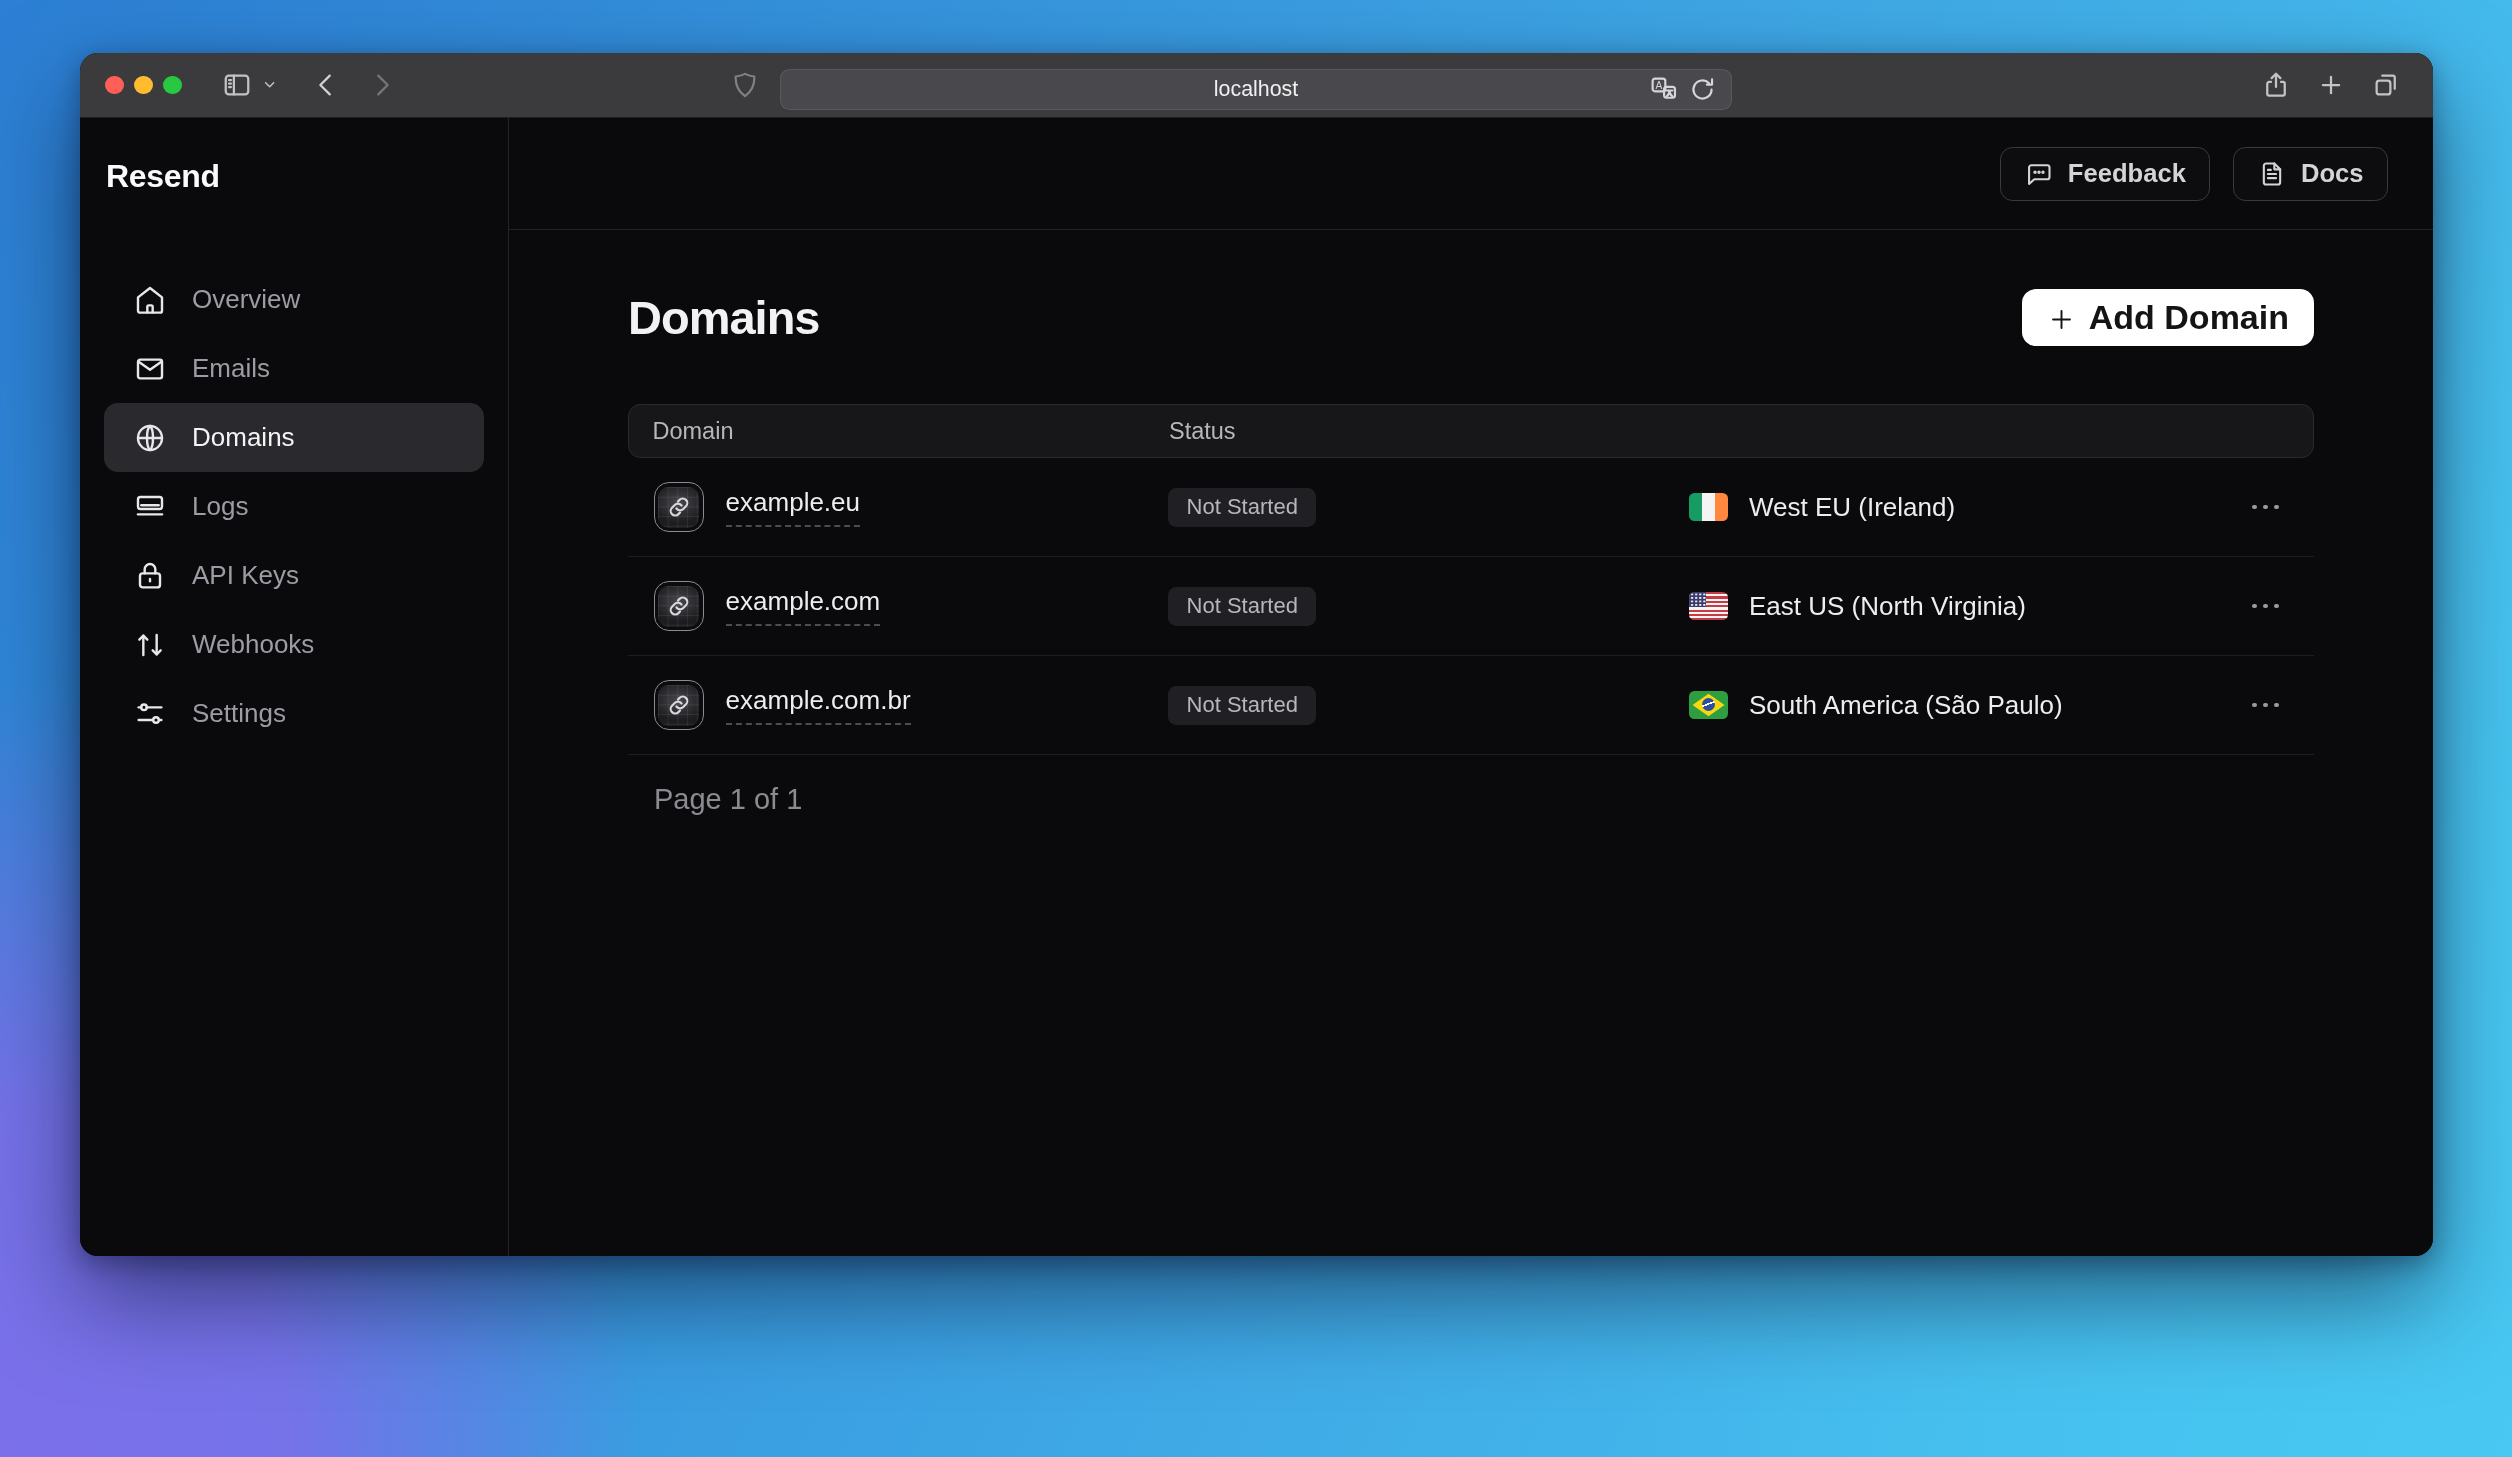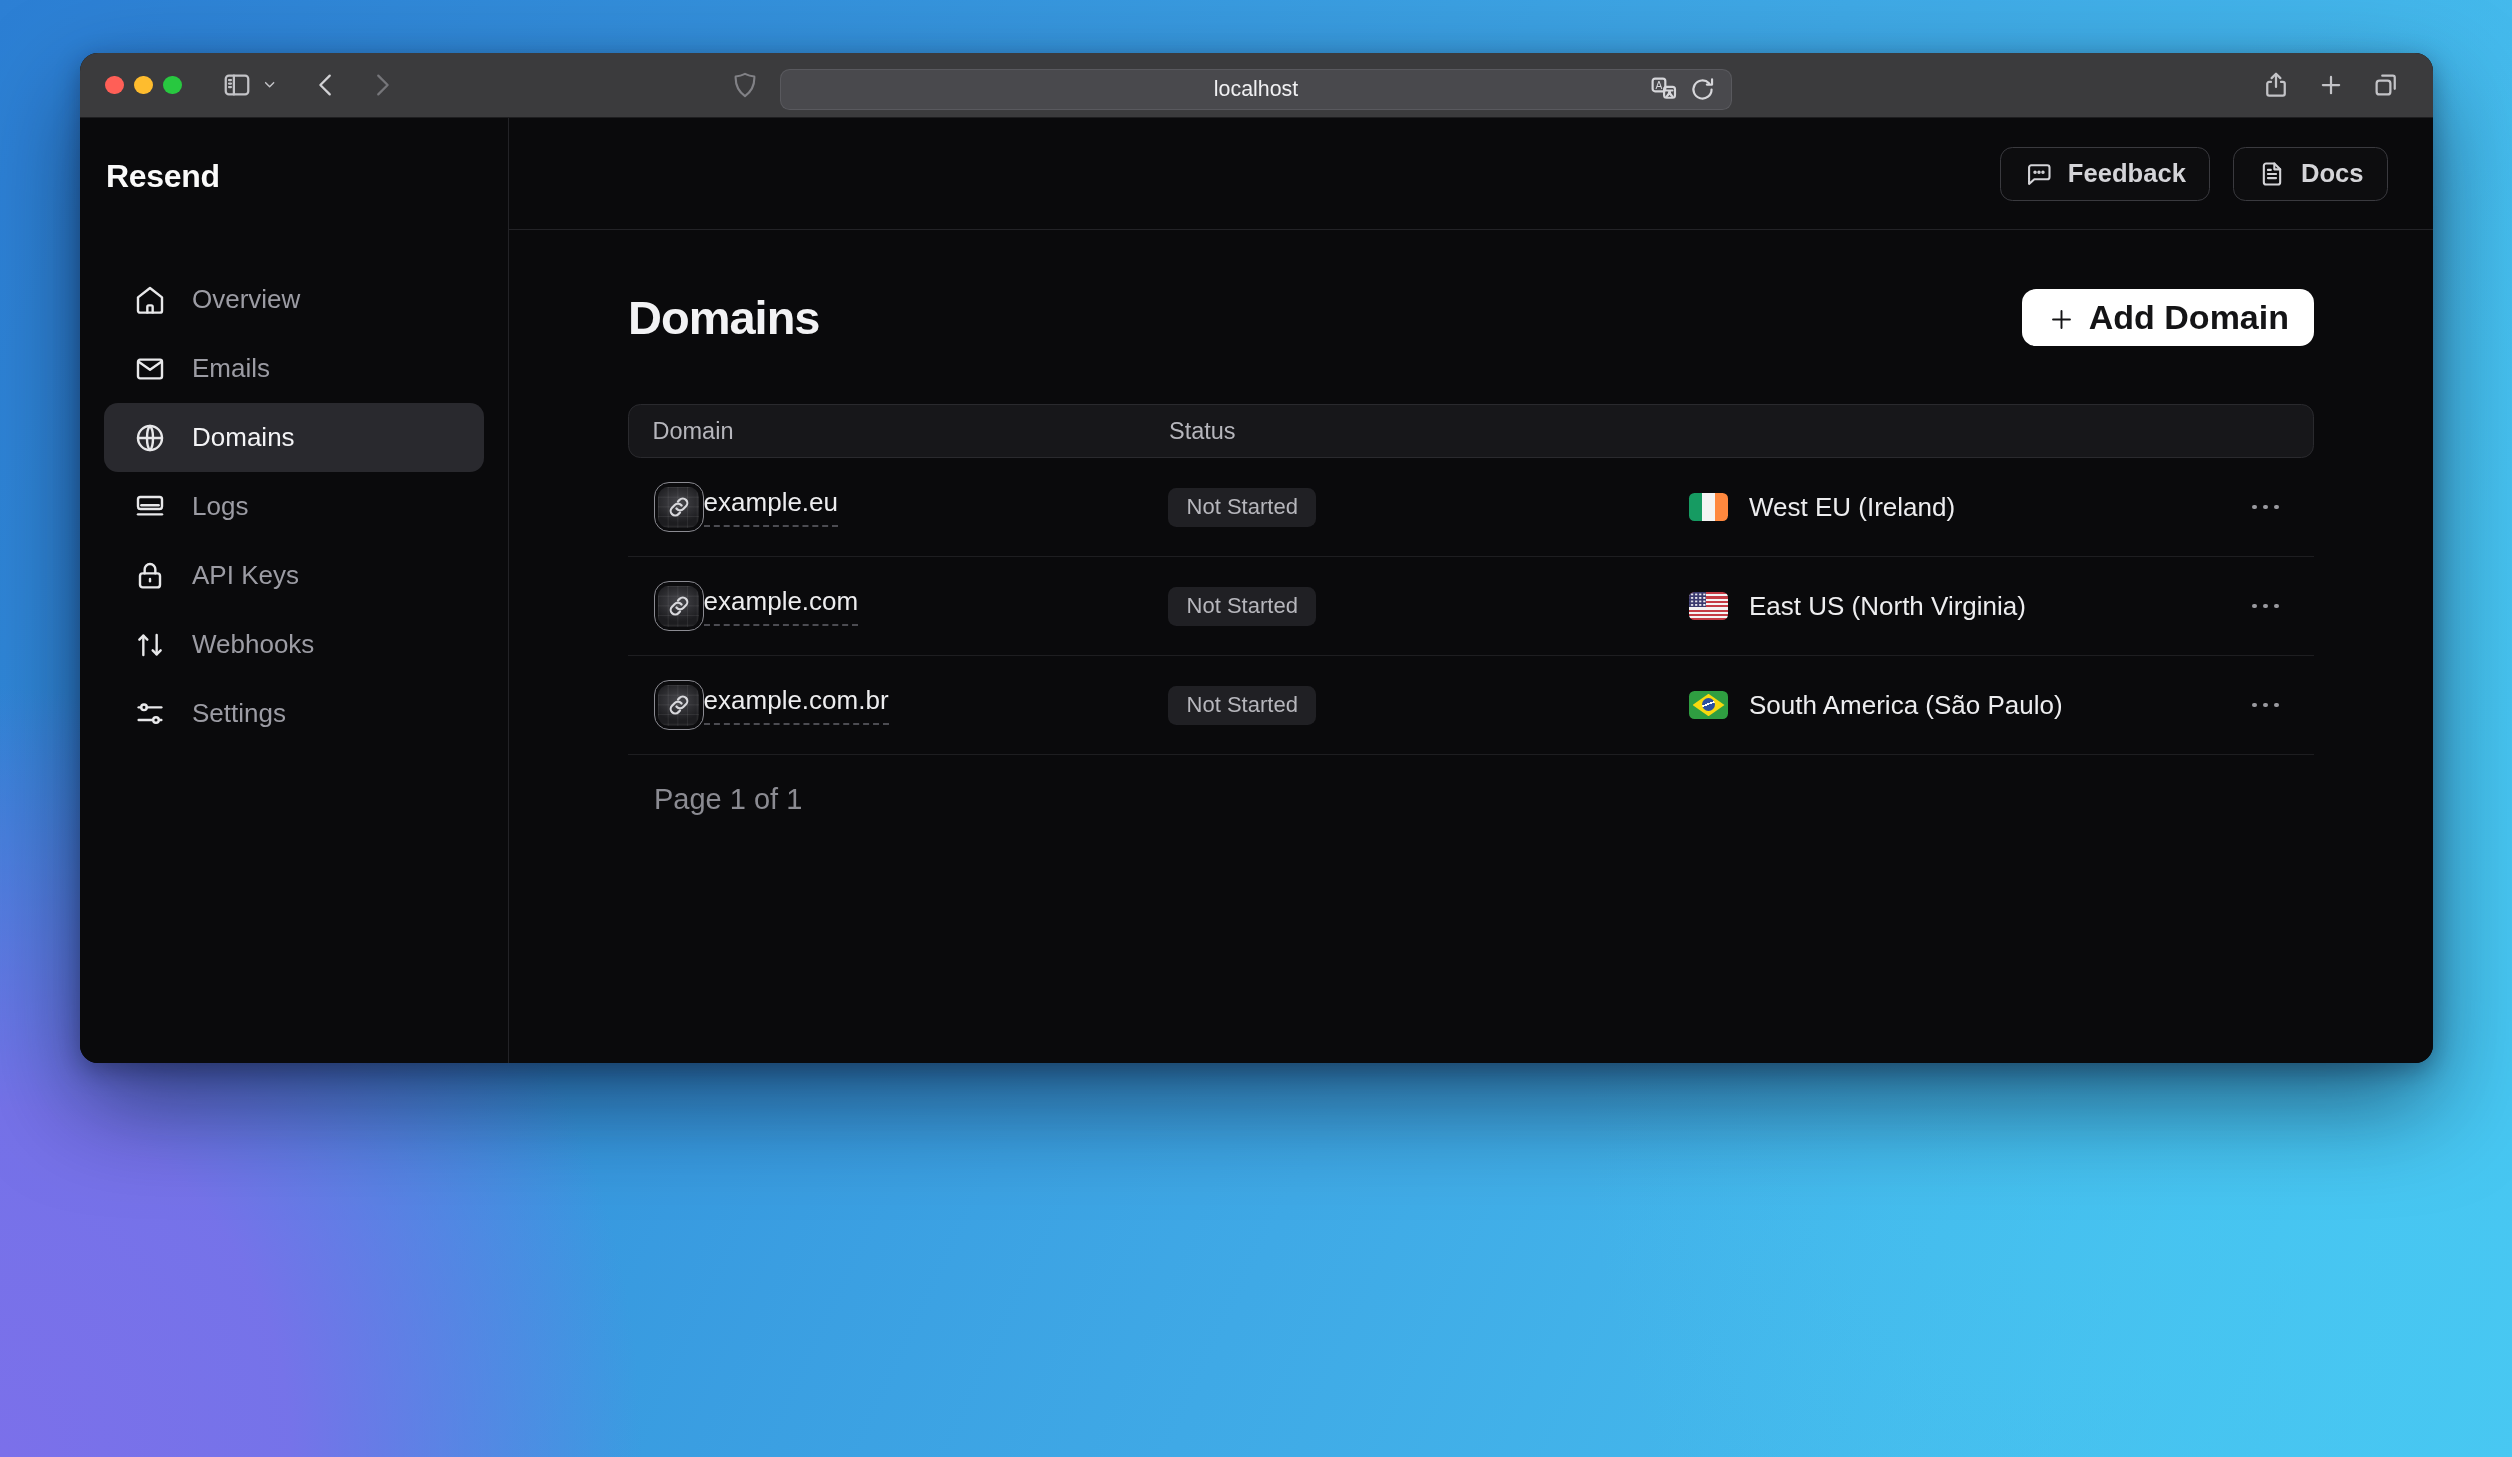--- a/index.html
+++ b/index.html
@@ -8,21 +8,21 @@
   .desktop{
     position:relative;width:2512px;height:1457px;
     background:
       radial-gradient(1036px 1243px at 0% 100%, #7b70ea 0%, rgba(123,112,234,.92) 28%, rgba(123,112,234,0) 62%),
       radial-gradient(1588px 1726px at 102% 72%, #47c7f2 0%, rgba(71,199,242,0) 62%),
       linear-gradient(115deg, #2c7fd4 0%, #3fa9e6 58%, #49c9f2 100%);
   }
 
   
   .window{
-    position:absolute;left:80px;top:53px;width:2353px;height:1010px;
+    position:absolute;left:80px;top:53px;width:2353px;height:1203px;
     border-radius:18px;overflow:hidden;background:#0a0a0c;
     box-shadow:0 41px 97px rgba(8,14,40,.55), 0 7px 25px rgba(8,14,40,.35);
     display:flex;flex-direction:column;
   }
   .titlebar{
     flex:0 0 64px;height:64px;background:#3b3b3d;border-bottom:0.7px solid #1e1e20;
     display:flex;align-items:center;position:relative;color:#b9b9bd;
   }
   .lights{display:flex;gap:10.4px;margin-left:25px;}
   .light{width:18.6px;height:18.6px;border-radius:50%;}
@@ -60,21 +60,21 @@
   .title-row{display:flex;align-items:center;justify-content:space-between;}
   .page-title{margin:0;font-size:47px;font-weight:700;color:#f2f2f4;letter-spacing:-1px;}
   .add-btn{height:57px;display:flex;align-items:center;gap:12.4px;background:#ffffff;color:#141416;border-radius:14px;padding:0 25px;font-size:34px;font-weight:700;}
   .add-btn .icon{width:29px;height:29px;}
 
   .table{margin-top:58px;}
   .thead,.trow{display:grid;grid-template-columns:540px 521px 563px 1fr;align-items:center;}
   .thead{height:54px;background:#17171a;border:0.7px solid #2a2a2e;border-radius:12.4px;color:#b6b6bc;font-size:23.5px;font-weight:500;box-sizing:border-box;}
   .th-domain{padding-left:23.5px;}
   .trow{height:98px;border-bottom:0.7px solid #1e1e21;font-size:26px;color:#ededef;}
-  .cell-domain{display:flex;align-items:center;padding-left:25.6px;}
+  .cell-domain{display:flex;align-items:center;gap:22px;padding-left:25.6px;}
   .link-tile{width:50px;height:50px;box-sizing:border-box;border:1.4px solid #8b8b92;border-radius:15px;background:#0c0c0e;padding:3.5px;flex:0 0 auto;}
   .link-tile-inner{
     width:100%;height:100%;border-radius:10.4px;display:flex;align-items:center;justify-content:center;color:#d8d8dc;
     background:
       linear-gradient(rgba(255,255,255,.07) 0.7px, transparent 0.7px) 0 0/9.7px 9.7px,
       linear-gradient(90deg, rgba(255,255,255,.07) 0.7px, transparent 0.7px) 0 0/9.7px 9.7px,
       radial-gradient(closest-side at 50% 38%, #47474c, #1d1d20 130%);
   }
   .link-tile-inner svg{width:26px;height:26px;}
   .domain-link{border-bottom:2.1px dashed #4c4c52;padding-bottom:6.2px;}

